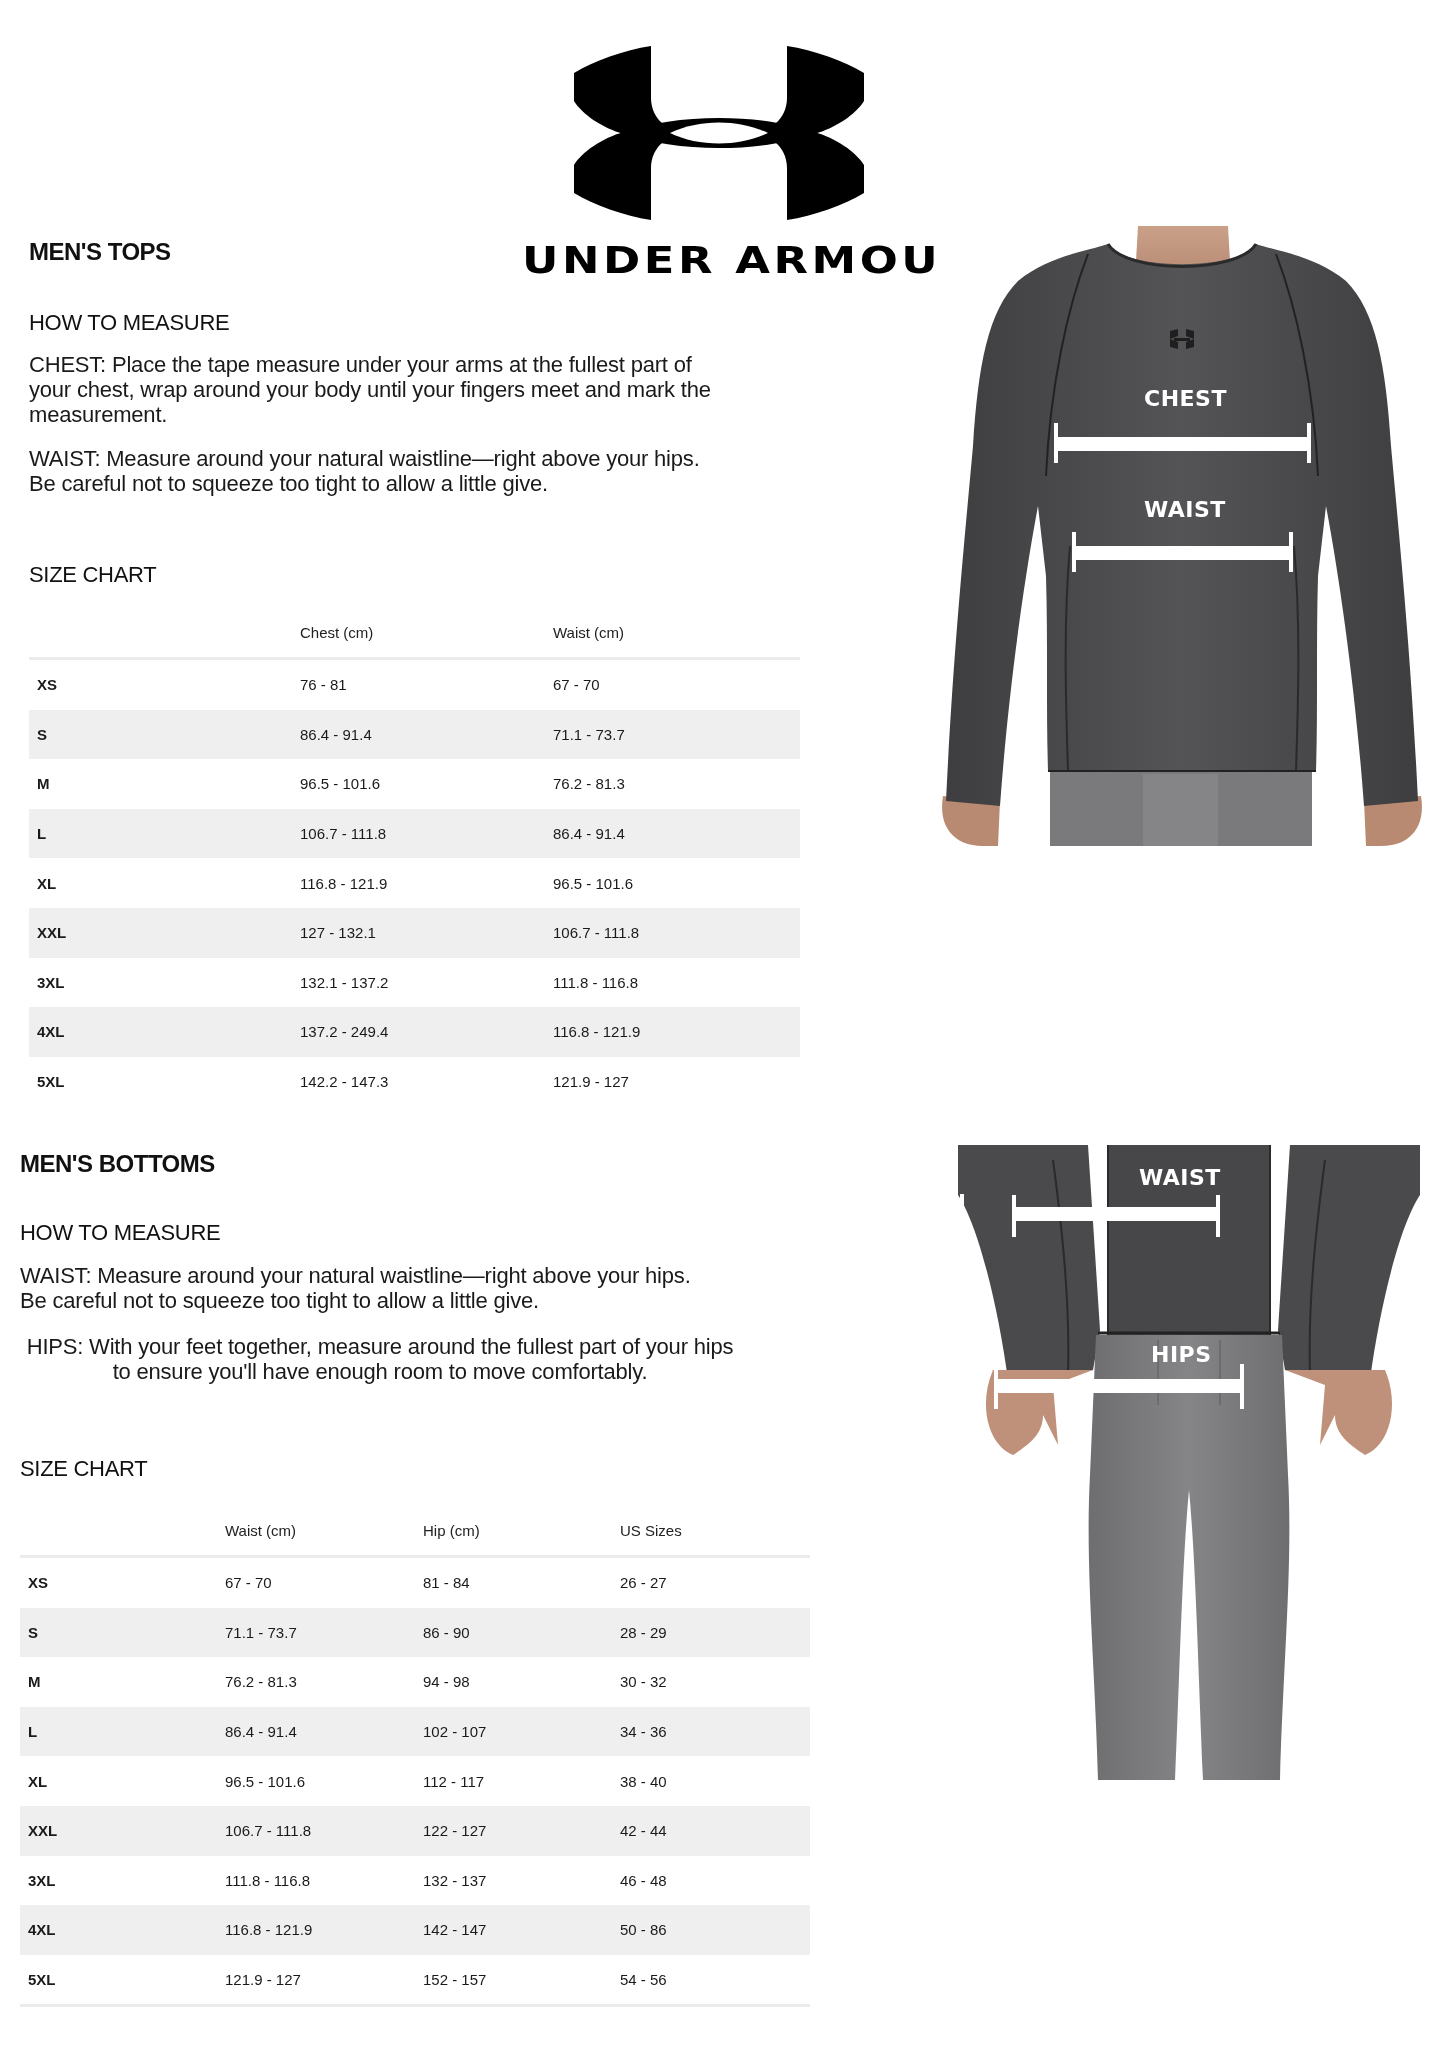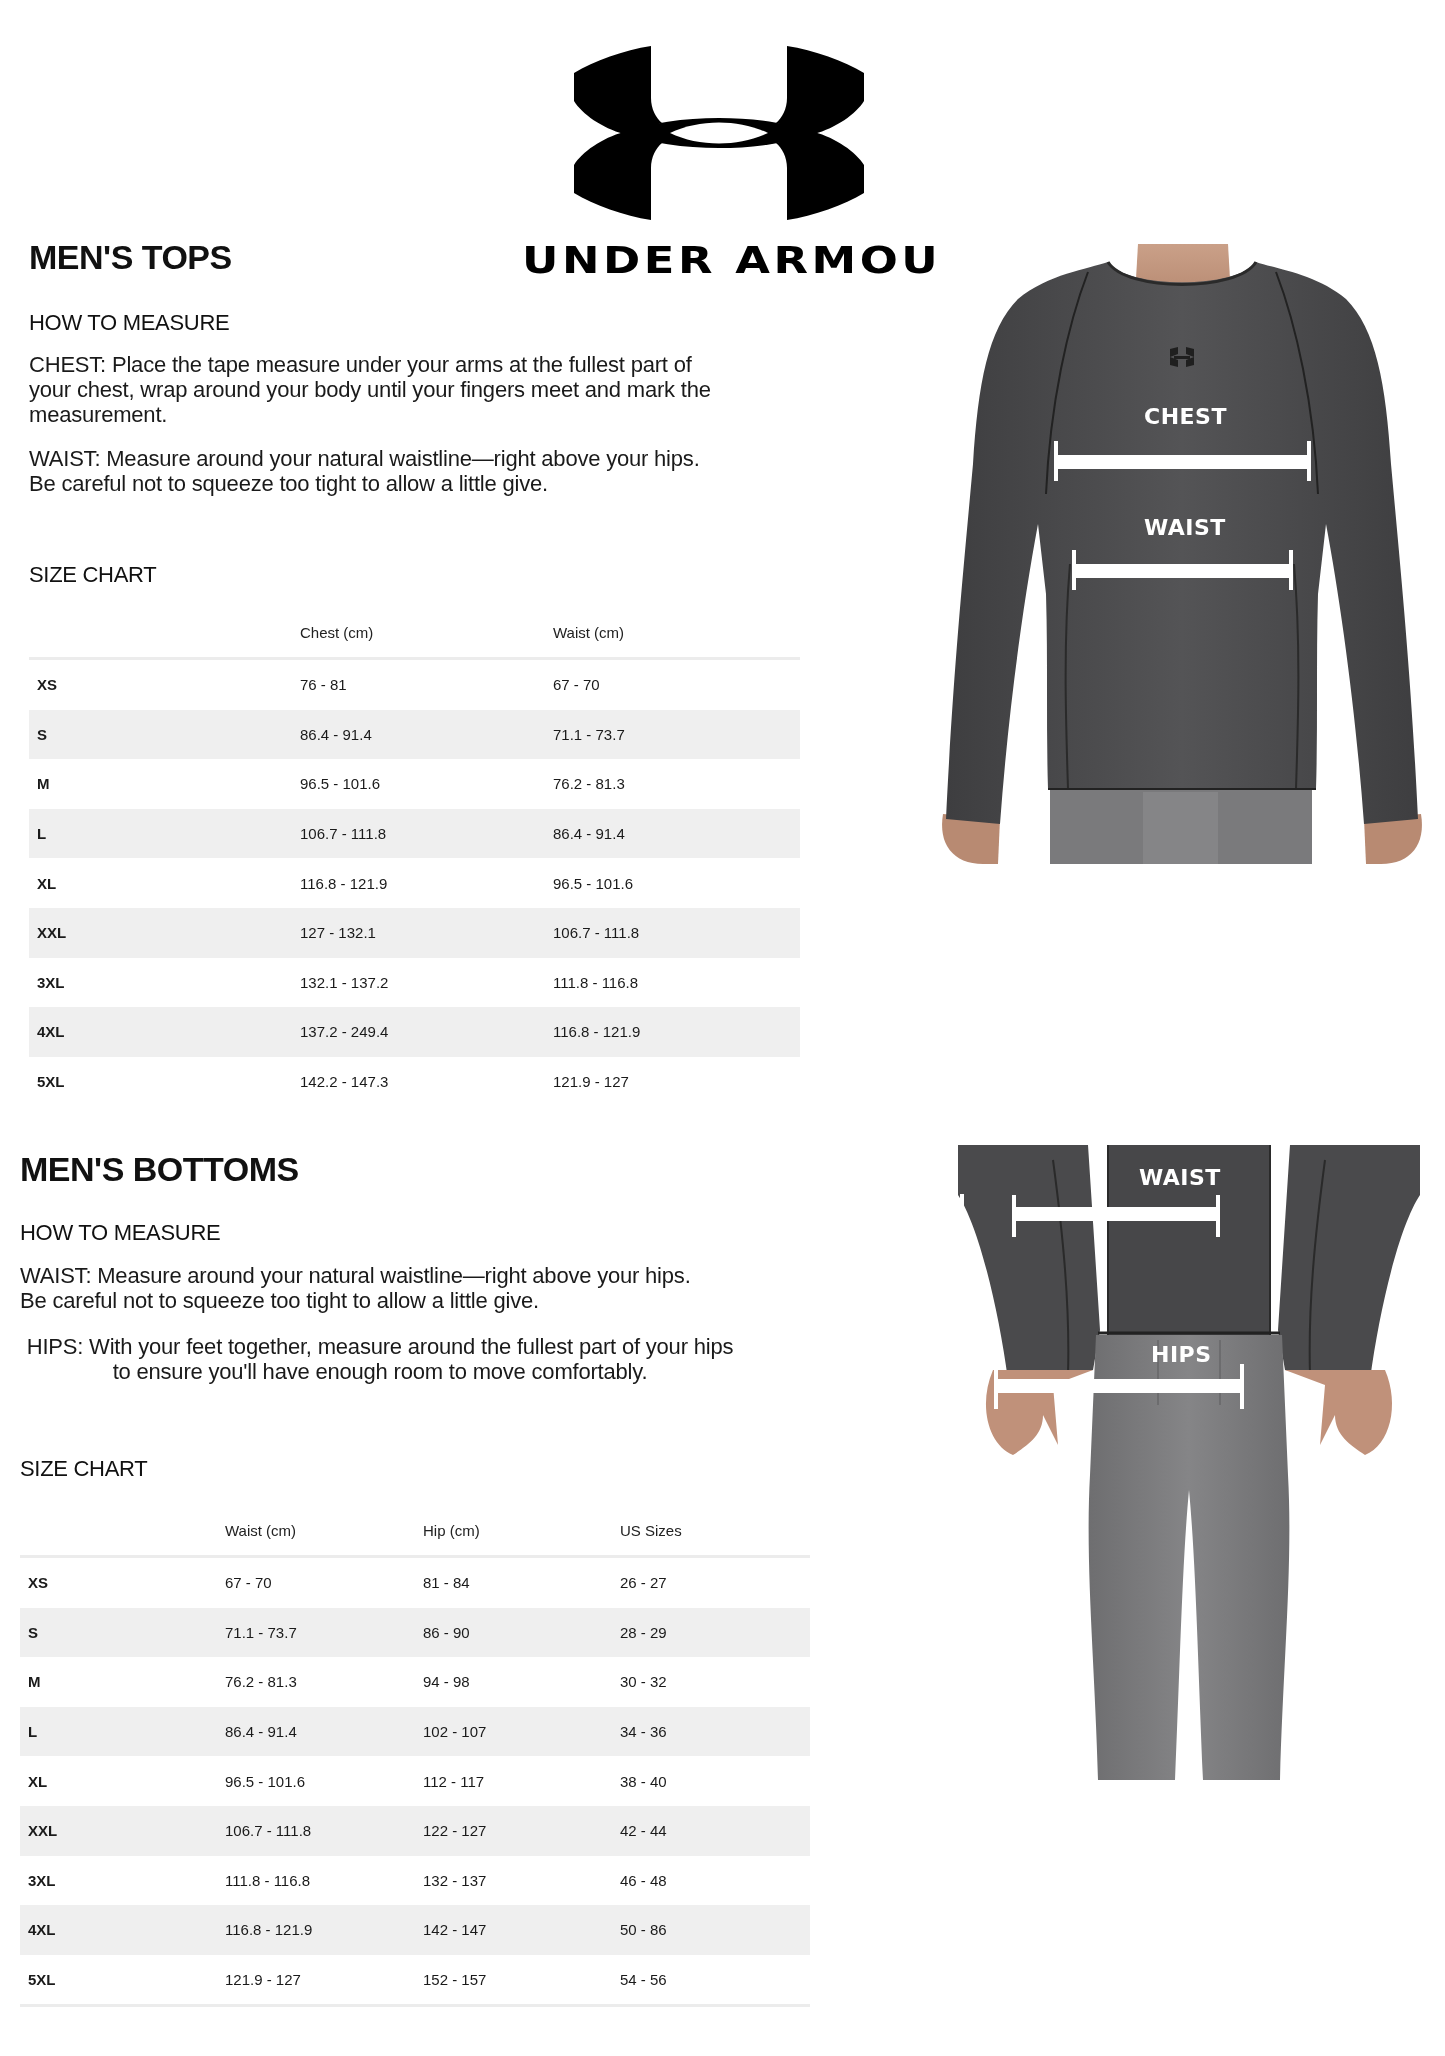--- a/index.html
+++ b/index.html
@@ -1,18 +1,18 @@
 <!DOCTYPE html>
 <html><head>
 <meta charset="utf-8">
 <style>
   html, body { margin:0; padding:0; background:#ffffff; }
   body { width:1445px; height:2056px; position:relative; overflow:hidden; font-family:"Liberation Sans", sans-serif; color:#111; }
   .abs { position:absolute; }
-  .section-title { font-weight:700; font-size:34px; letter-spacing:-0.5px; color:#111; }
+  .section-title { font-weight:700; font-size:24px; letter-spacing:-0.5px; color:#111; }
   .sub-title { font-weight:400; font-size:22px; letter-spacing:-0.3px; color:#111; }
   .para { font-size:22px; line-height:25px; color:#1a1a1a; letter-spacing:-0.2px; }
   .size-table { position:absolute; border-collapse:collapse; font-size:15px; color:#1a1a1a; }
   .size-table th { font-weight:400; text-align:left; height:50px; vertical-align:middle; padding:0; border-bottom:3px solid #ececec; color:#222; }
   .size-table td { padding:0; height:49.6px; vertical-align:middle; }
   .size-table tr.alt td { background:#efefef; }
   .size-table td:first-child, .size-table th:first-child { padding-left:8px;font-weight:bold; }
   .bottoms tr:last-child td { border-bottom:3px solid #ececec; }
   .logo-word { font-family:"DejaVu Sans", sans-serif; font-weight:700; font-size:38px; letter-spacing:3px; color:#000; transform:scaleX(1.18); transform-origin:left center; }
   .photo { position:absolute; overflow:hidden; background:#fff; }
@@ -101,21 +101,21 @@
         <td>116.8 - 121.9</td>
       </tr>
     <tr>
         <td>5XL</td>
         <td>142.2 - 147.3</td>
         <td>121.9 - 127</td>
       </tr>
   </tbody>
 </table>
 
-<div class="photo" style="left:938px; top:244px; width:488px; height:620px;text-decoration:underline;">
+<div class="photo" style="left:938px; top:226px; width:488px; height:620px;text-decoration:underline;">
   <svg width="488" height="620" viewBox="0 0 488 620">
     <defs>
       <linearGradient id="shirtG" x1="0" x2="1" y1="0" y2="0">
         <stop offset="0" stop-color="#3e3e40"></stop>
           <stop offset="0.5" stop-color="#545456"></stop>
           <stop offset="1" stop-color="#3e3e40"></stop>
       </linearGradient>
       <linearGradient id="skinG" x1="0" x2="0" y1="0" y2="1">
         <stop offset="0" stop-color="#caa088"></stop>
           <stop offset="1" stop-color="#b78a72"></stop>

